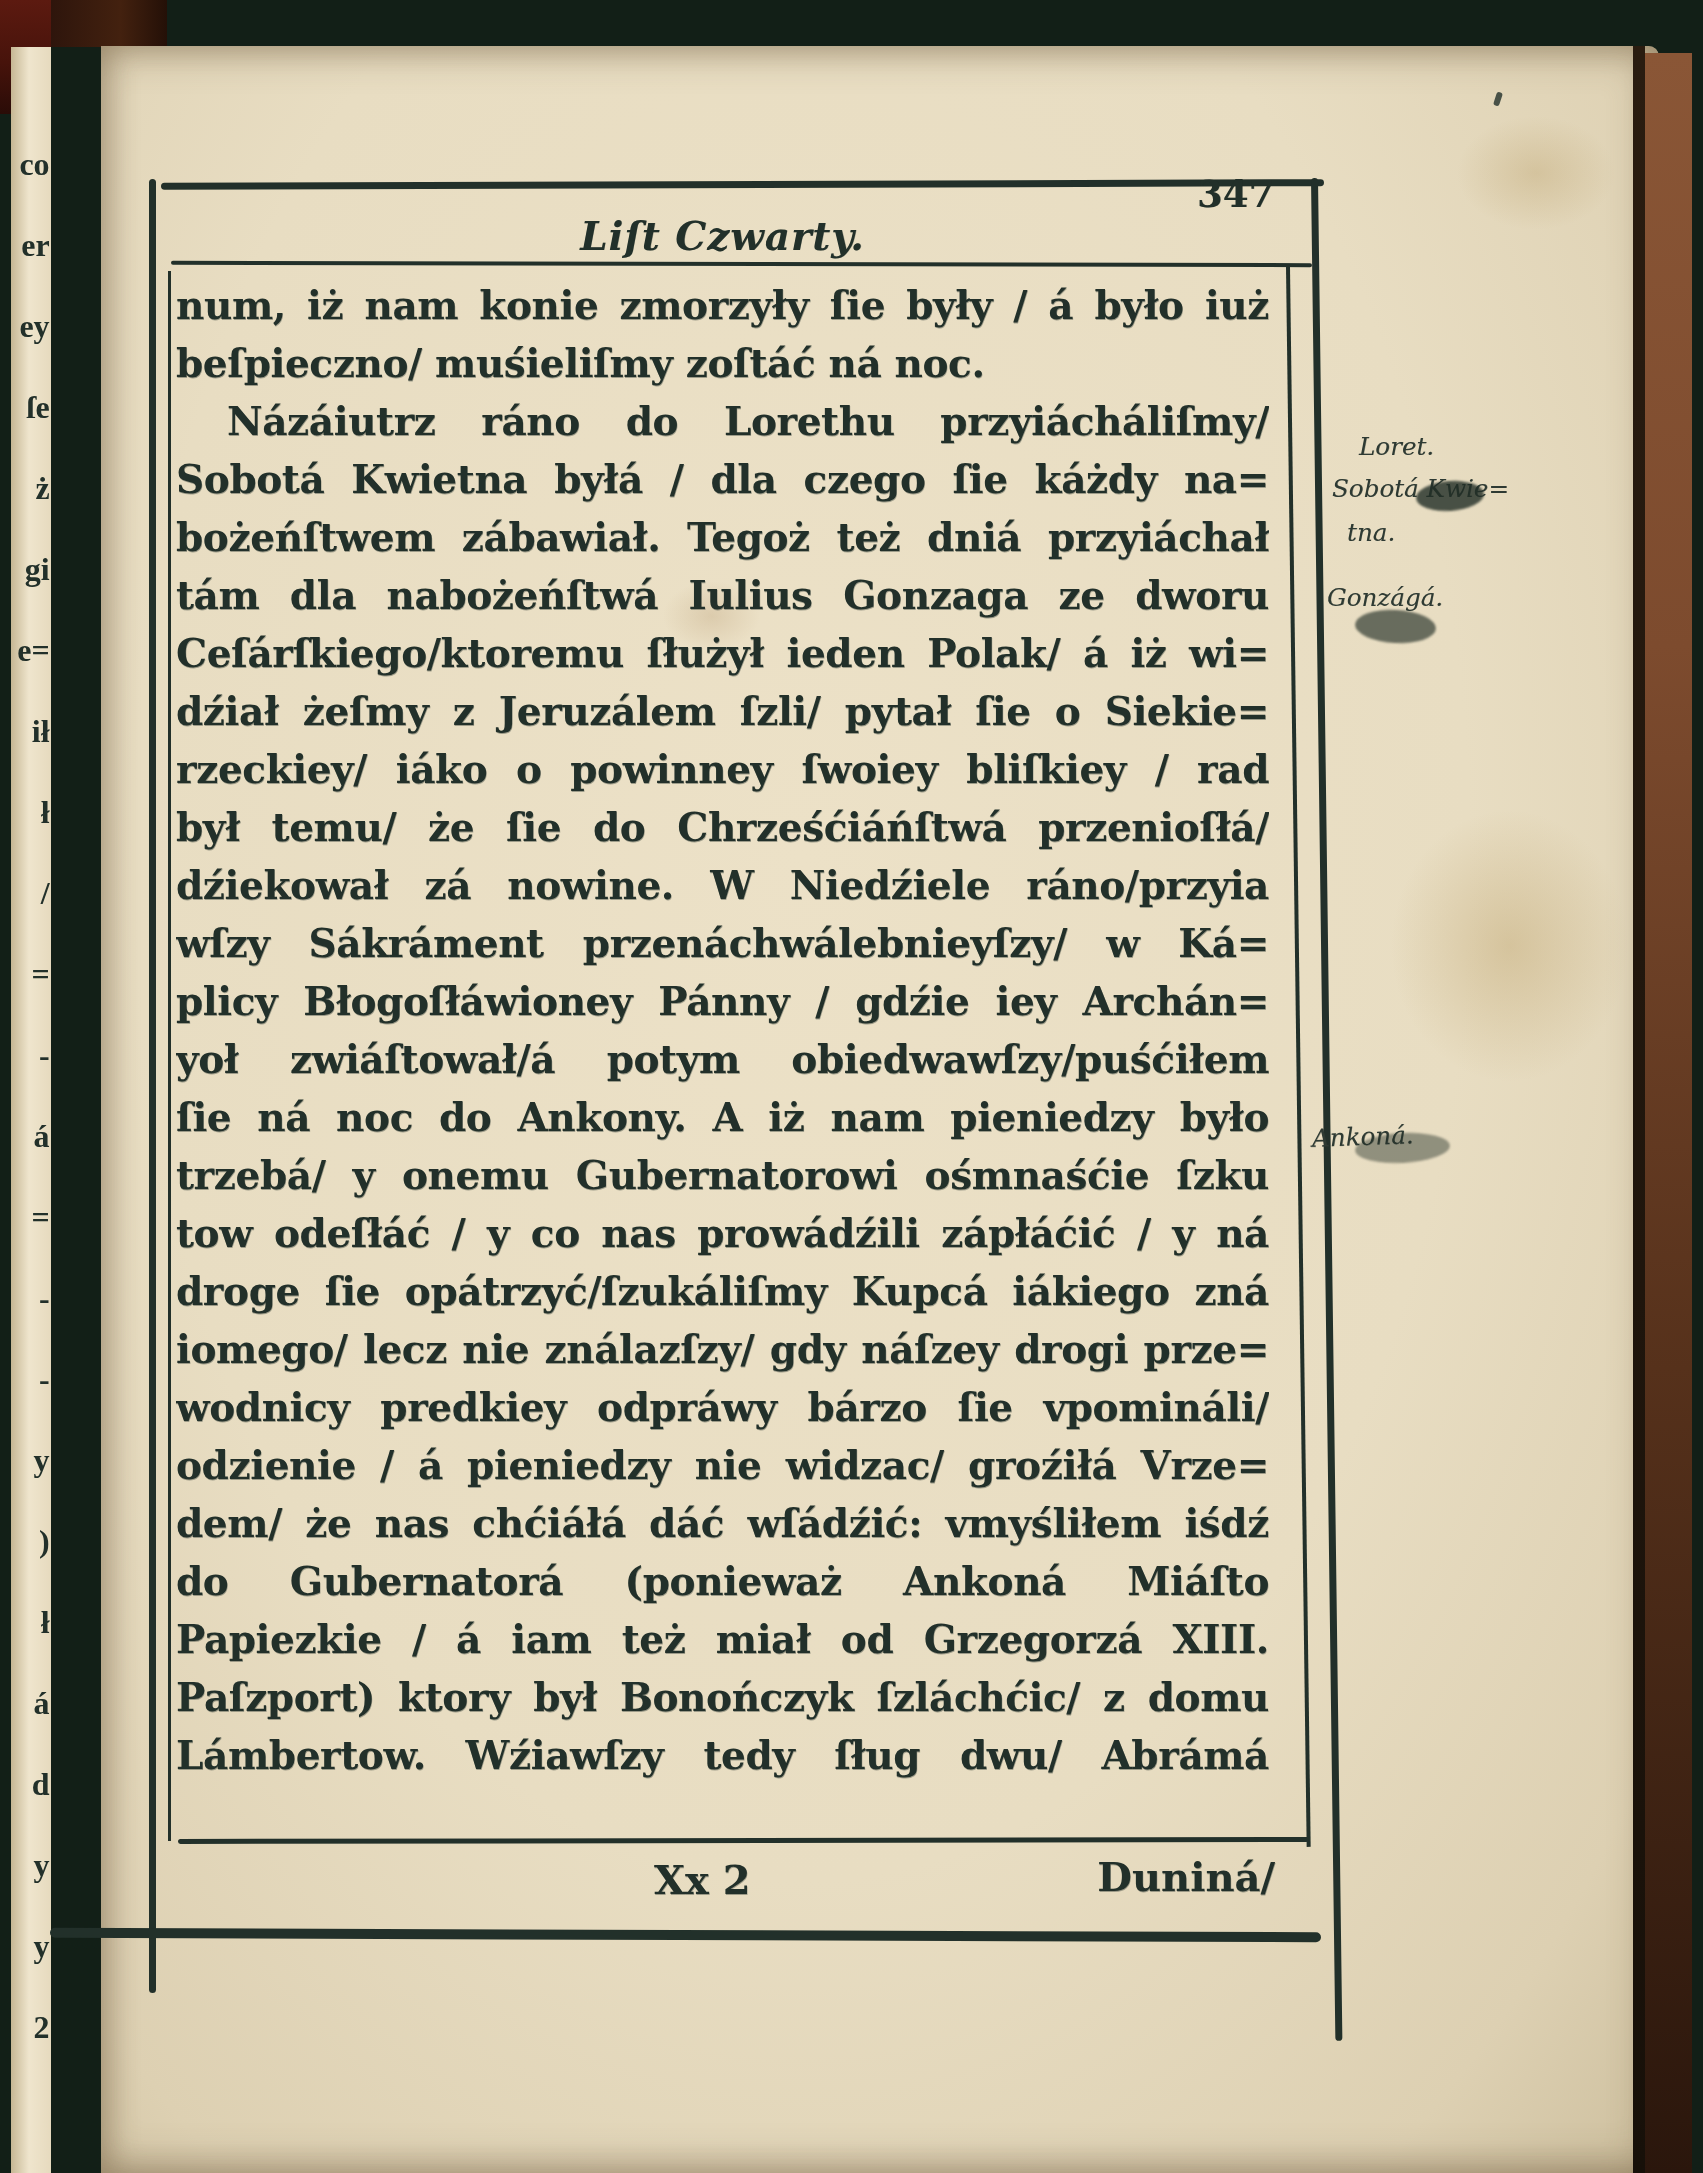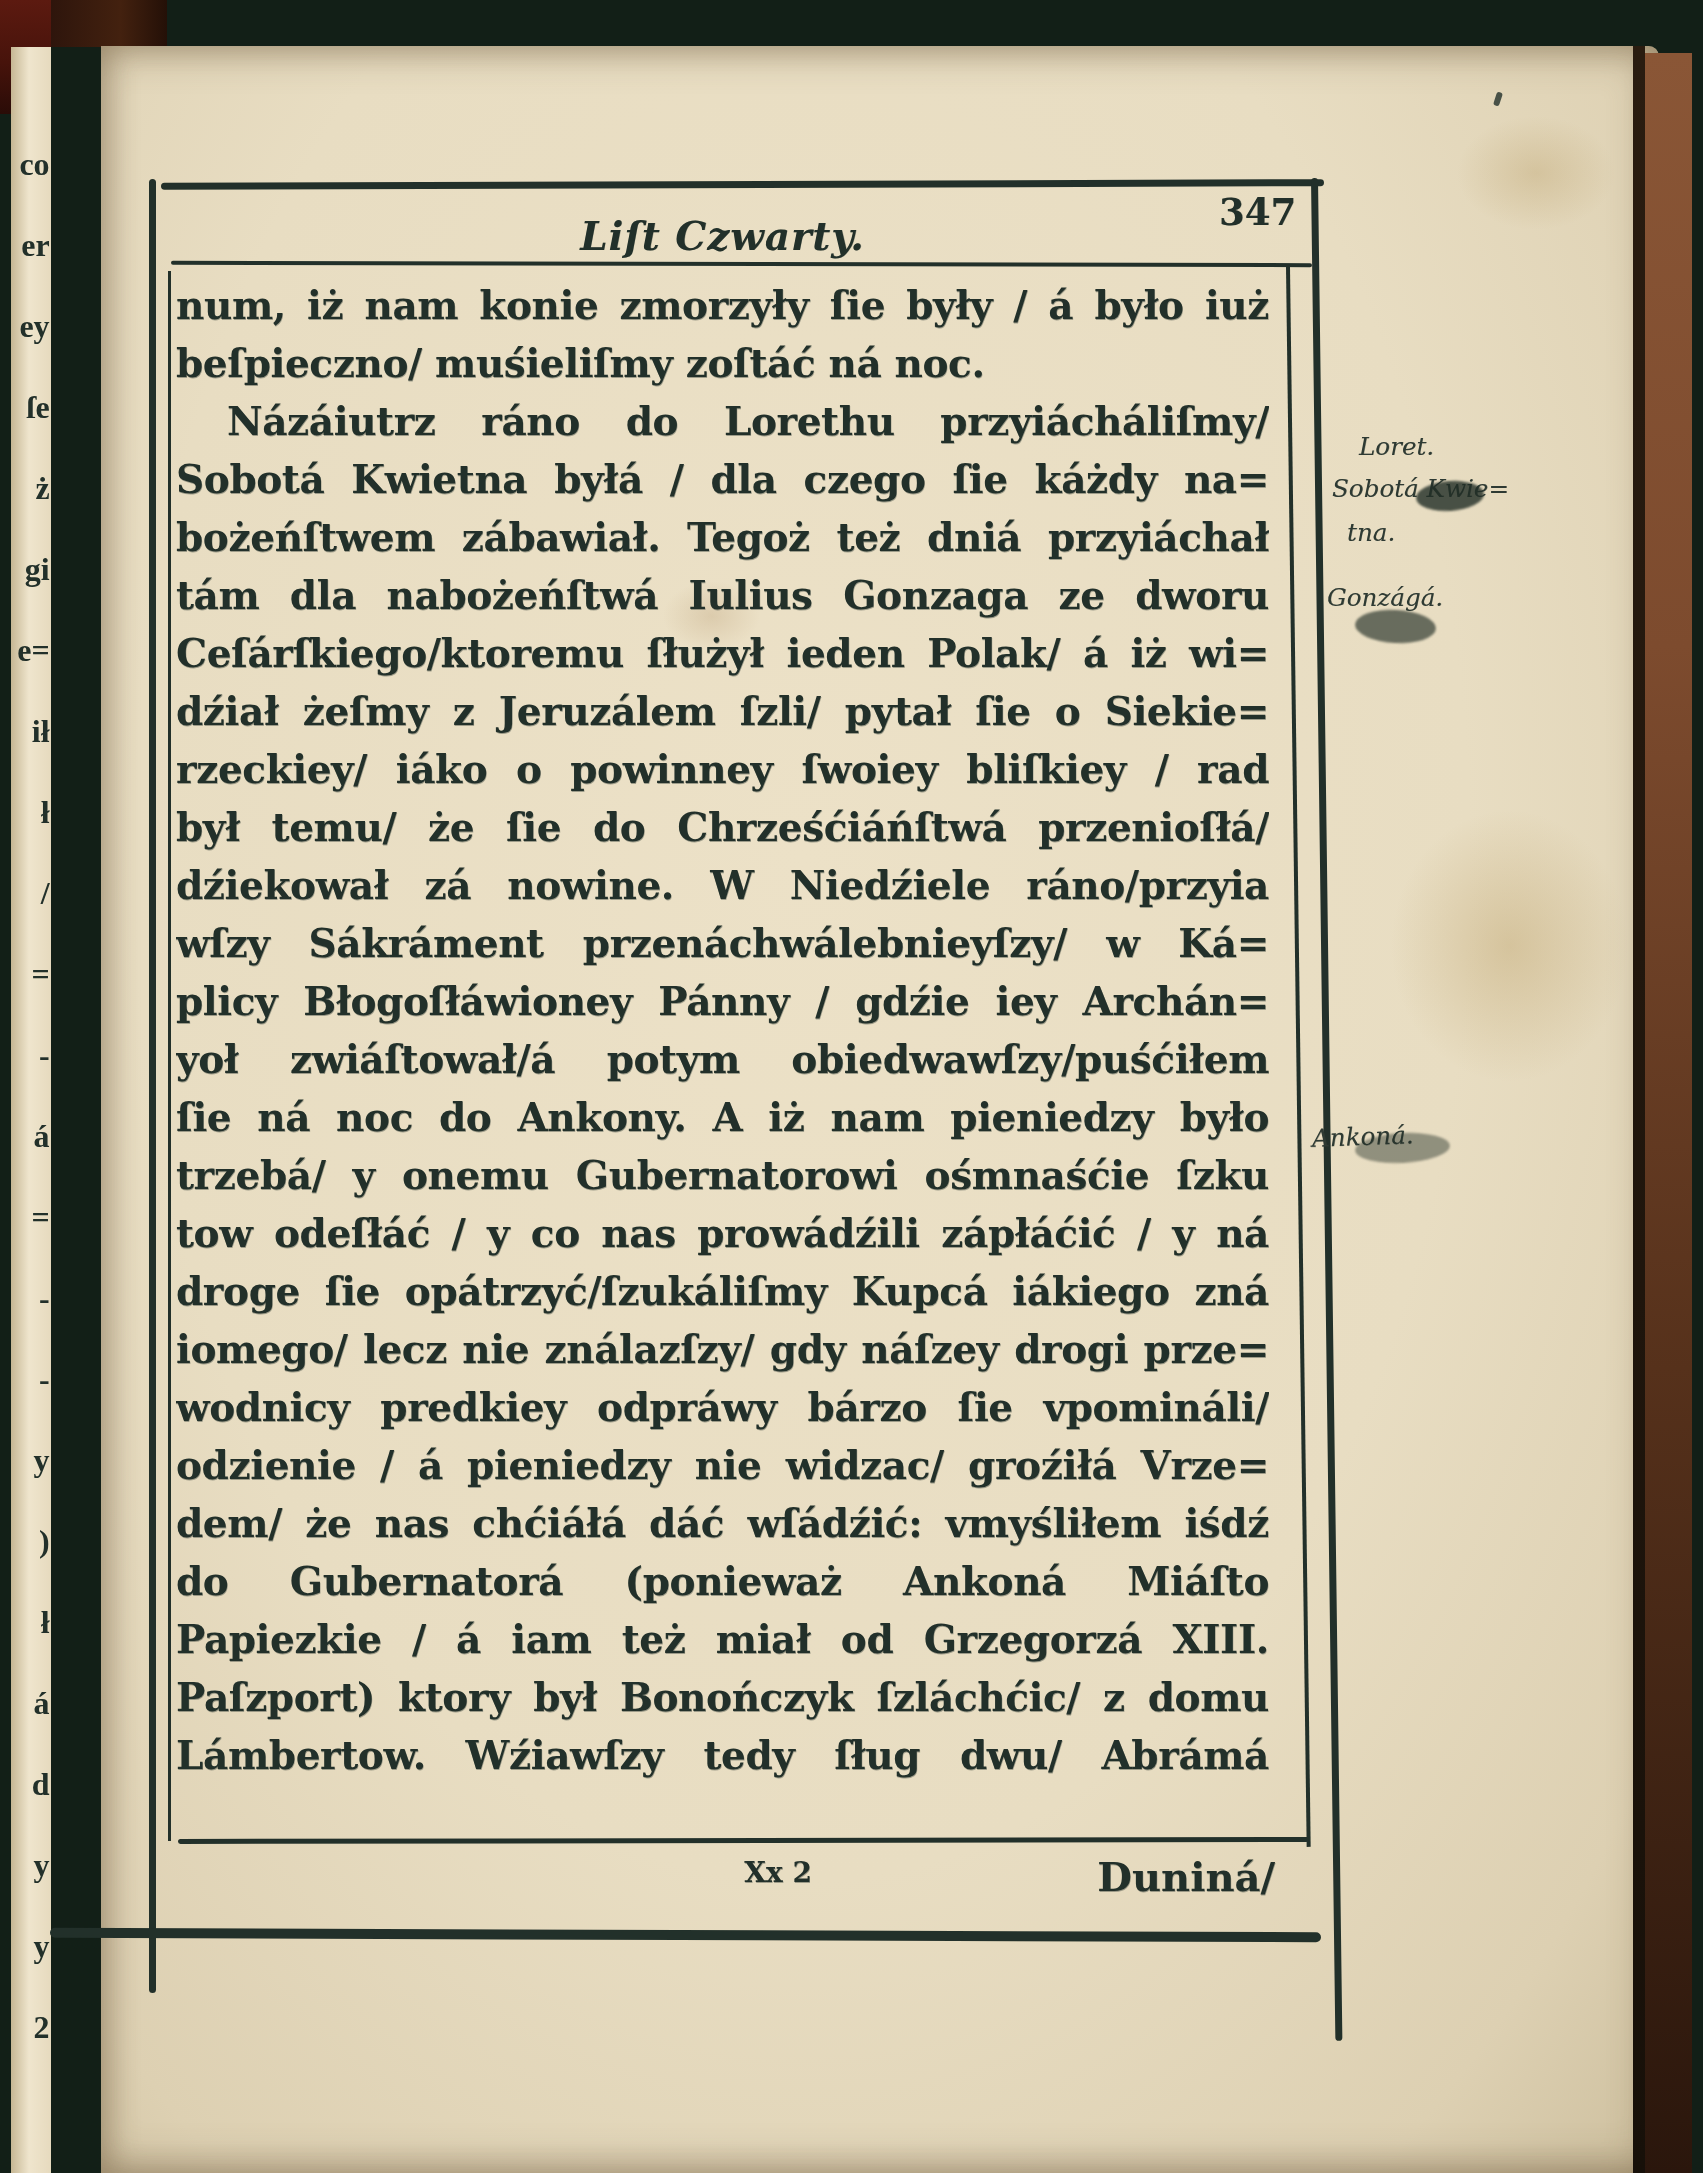--- a/index.html
+++ b/index.html
@@ -42,22 +42,22 @@
   .rule-left-outer{left:48px;top:133px;width:7px;height:1814px;border-radius:3.5px;}
   .rule-left-inner{left:67px;top:225px;width:2.6px;height:1570px;}
   .rule-right-inner{left:1185px;top:221px;width:4.4px;height:1580px;transform:rotate(-.75deg);transform-origin:top center;}
   .rule-right-outer{left:1210px;top:132px;width:7px;height:1863px;transform:rotate(-.75deg);transform-origin:top center;border-radius:3.5px;}
   .rule-bottom-short{left:77px;top:1792px;width:1131px;height:5.3px;transform:rotate(-.1deg);border-radius:2.6px;}
   .rule-bottom-thick{left:-51px;top:1884px;width:1271px;height:9.7px;transform:rotate(.2deg);border-radius:5.3px;}
   
   .header-title{position:absolute;left:75px;top:167px;width:1093px;text-align:center;
     font-style:italic;font-weight:700;font-size:39px;color:var(--ink,#22302a);
     letter-spacing:0.9px;text-shadow:0.4px 0.4px 0 rgba(34,48,42,.35);}
-  .page-number{position:absolute;left:1096px;top:144px;font-weight:700;font-size:37px;
-    color:var(--ink,#22302a);text-shadow:0.4px 0.4px 0 rgba(34,48,42,.35);margin-left:22px;}
+  .page-number{position:absolute;left:1096px;top:126px;font-weight:700;font-size:37px;
+    color:var(--ink,#22302a);text-shadow:0.4px 0.4px 0 rgba(34,48,42,.35);}
   
   .text-block{position:absolute;left:75px;top:230px;width:1093px;}
   .tline{height:58px;line-height:58px;overflow:hidden;
     font-weight:700;font-size:39px;color:var(--ink,#22302a);
     text-align:justify;text-align-last:justify;letter-spacing:-0.4px;
     text-shadow:0.5px 0.5px 0 rgba(34,48,42,.38);}
   .tline.short{text-align-last:left;}
   .tline.indent{text-indent:51px;}
   
   .margin-note{position:absolute;font-style:italic;font-size:24.6px;color:#2e3a33;
@@ -67,22 +67,22 @@
   .note-sobota2{left:1246px;top:472px;}
   .note-gonzaga{left:1226px;top:537px;}
   .note-ankona{left:1211px;top:1076px;transform:rotate(-2deg);}
   .blot{position:absolute;border-radius:50%;background:rgba(32,45,38,.8);filter:blur(1.3px);}
   .blot-kwie{left:1315px;top:435px;width:68px;height:30px;transform:rotate(-4deg);}
   .blot-gonz{left:1254px;top:564px;width:81px;height:33px;transform:rotate(3deg);opacity:.8;}
   .blot-anko{left:1254px;top:1087px;width:95px;height:30px;transform:rotate(-3deg);opacity:.55;}
   .stray-mark{position:absolute;left:1394px;top:46px;width:6.1px;height:14px;
     background:var(--ink,#22302a);transform:rotate(18deg);border-radius:2.6px;opacity:.8;}
   
-  .signature-mark{position:absolute;left:553px;top:1810px;width:158px;text-align:right;
-    font-weight:700;font-size:28px;color:var(--ink,#22302a);
+  .signature-mark{position:absolute;left:553px;top:1810px;width:158px;text-align:left;
+    font-weight:700;font-size:40px;color:var(--ink,#22302a);
     text-shadow:0.5px 0.5px 0 rgba(34,48,42,.38);}
   .catchword{position:absolute;left:955px;top:1807px;width:219px;text-align:right;
     font-weight:700;font-size:40px;color:var(--ink,#22302a);
     text-shadow:0.5px 0.5px 0 rgba(34,48,42,.38);}
 </style>
 </head>
 <body>
 
 <div class="scene">
 

